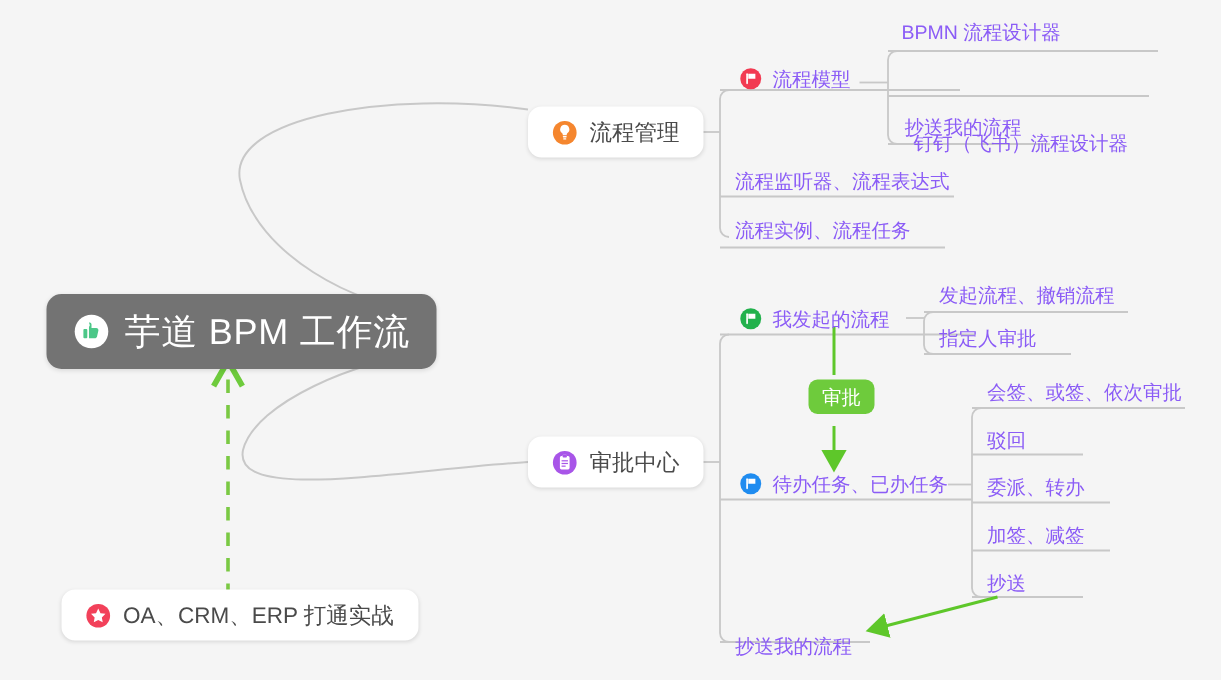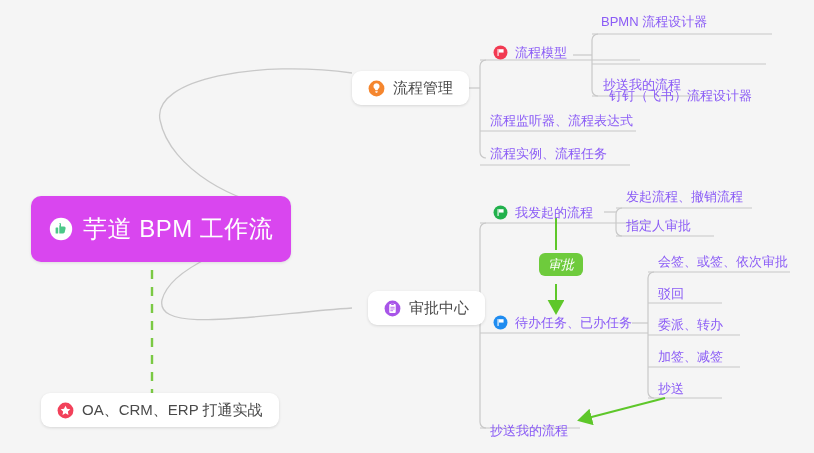--- a/index.html
+++ b/index.html
@@ -14,24 +14,24 @@
   svg.lines{position:absolute;left:0;top:0;width:814px;height:453px;pointer-events:none;}
 
   
   .node{
     position:absolute;
     display:flex;align-items:center;
     box-sizing:border-box;
     white-space:nowrap;
   }
   .rootnode{
-    background:#d946ef;
+    background:#737373;
     border-radius:10px;
     padding:0 18px;
-    height:66px;
+    height:50px;
     color:#ffffff;
     font-size:24px;
     letter-spacing:.5px;
     box-shadow:0 1px 3px rgba(0,0,0,.10);
   }
   .rootnode .label{margin-left:10px;font-size:24px;color:#fff;}
 
   .boxnode{
     background:#ffffff;
     border-radius:9px;
@@ -56,21 +56,20 @@
   
   .badge{
     position:absolute;
     background:#6ecb3c;
     color:#ffffff;
     font-size:13px;
     border-radius:6px;
     padding:5px 9px;
     line-height:1;
     white-space:nowrap;
-    font-style:italic;
   }
 
   
   .ic{
     display:inline-block;
     border-radius:50%;
     position:relative;
     flex:0 0 auto;
   }
   .ic svg{display:block;}
@@ -190,21 +189,21 @@
     <span>抄送我的流程</span>
   </div>
 
   <div class="leafnode" style="left:490px;top:114px;">
     <span>流程监听器、流程表达式</span>
   </div>
   <div class="leafnode" style="left:490px;top:147px;">
     <span>流程实例、流程任务</span>
   </div>
 
-  <div class="node boxnode" style="left:368px;top:291px;">
+  <div class="node boxnode" style="left:352px;top:291px;">
     <span class="ic">
       <svg width="17" height="17" viewBox="0 0 20 20">
         <circle cx="10" cy="10" r="9.3" fill="#a855e8"></circle>
         <rect x="6.2" y="4.8" width="7.6" height="10.4" rx="1.2" fill="#ffffff"></rect>
         <rect x="8.3" y="3.7" width="3.4" height="2.1" rx=".7" fill="#ffffff"></rect>
         <rect x="8.3" y="3.7" width="3.4" height="2.1" rx=".7" fill="#a855e8"></rect>
         <rect x="7.5" y="8.0" width="5.0" height=".95" fill="#a855e8"></rect>
         <rect x="7.5" y="10.1" width="5.0" height=".95" fill="#a855e8"></rect>
         <rect x="7.5" y="12.2" width="3.2" height=".95" fill="#a855e8"></rect>
       </svg>

